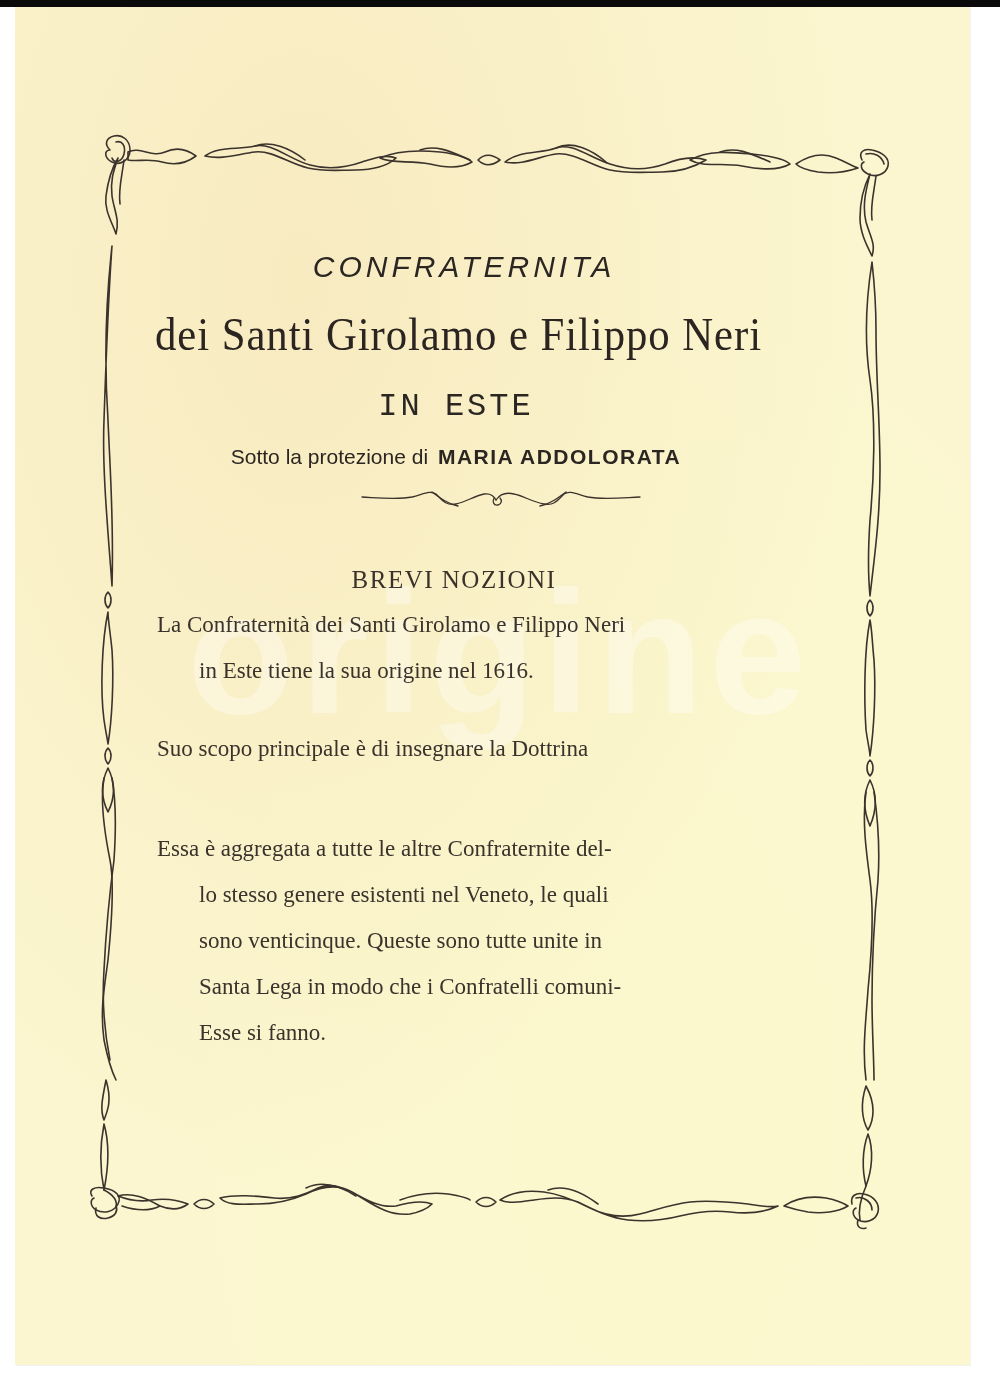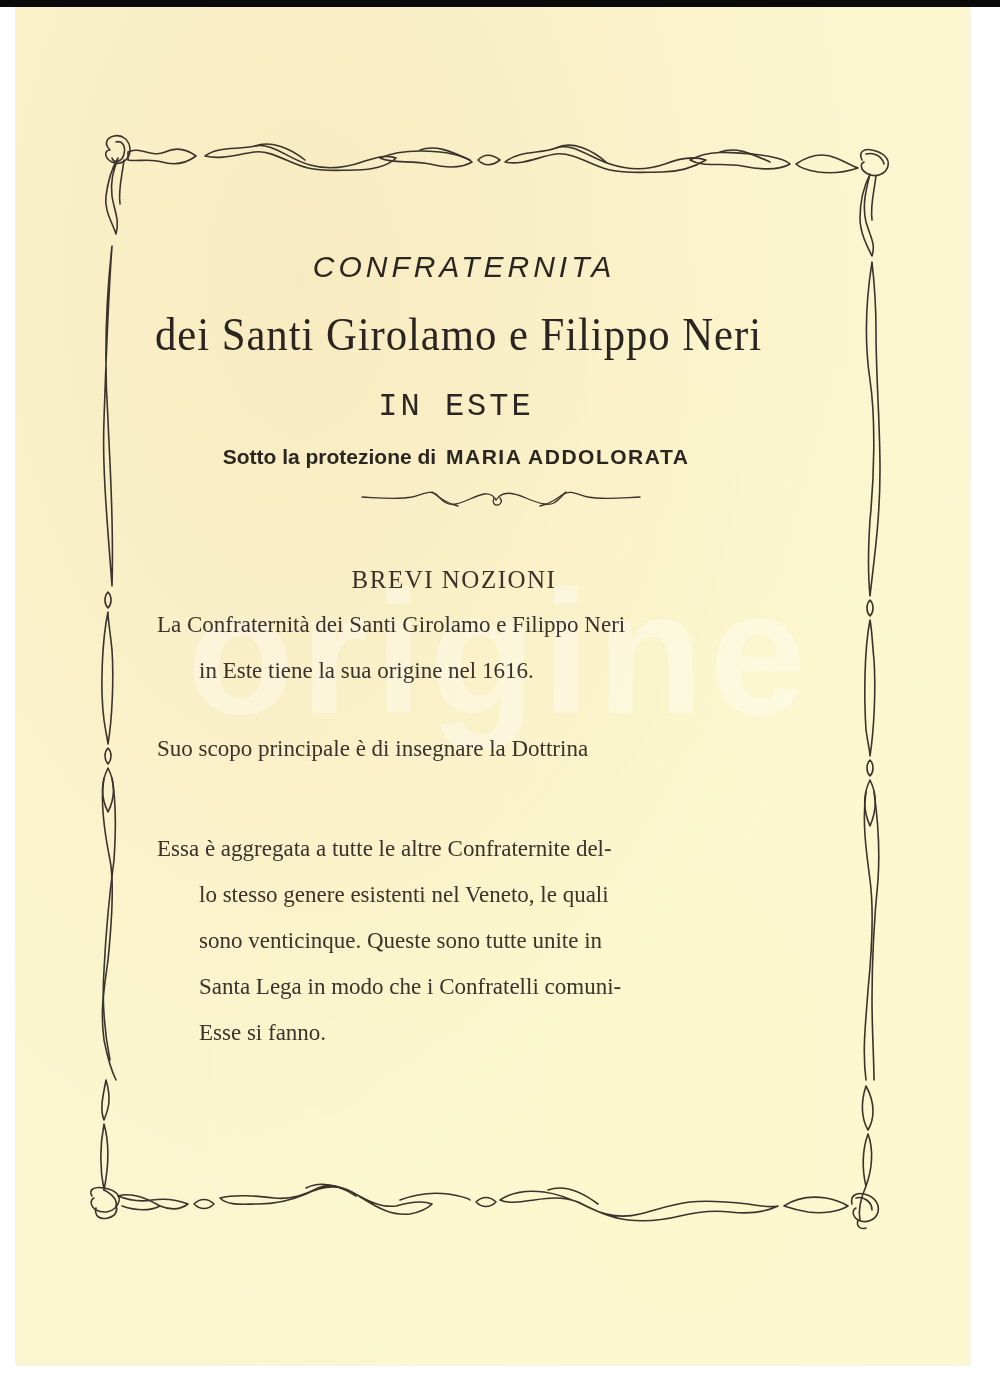--- a/index.html
+++ b/index.html
@@ -75,21 +75,21 @@
       left: -8px;
     }
     .title-4 {
       top: 445px;
       font-family: "Liberation Sans", sans-serif;
       font-size: 21px;
       color: #2b2622;
       left: -8px;
     }
     .title-4 .caps { letter-spacing: 1.5px; font-weight: bold; margin-left: 4px; }
-    .title-4 .lower { font-weight: bold; }
+    .title-4 .lower { font-weight: normal; }
     .section-heading {
       top: 566px;
       font-family: "Liberation Serif", serif;
       font-size: 25px;
       letter-spacing: 1.5px;
       color: #3a322b;
       left: -10px;
     }
     .para {
       position: absolute;

